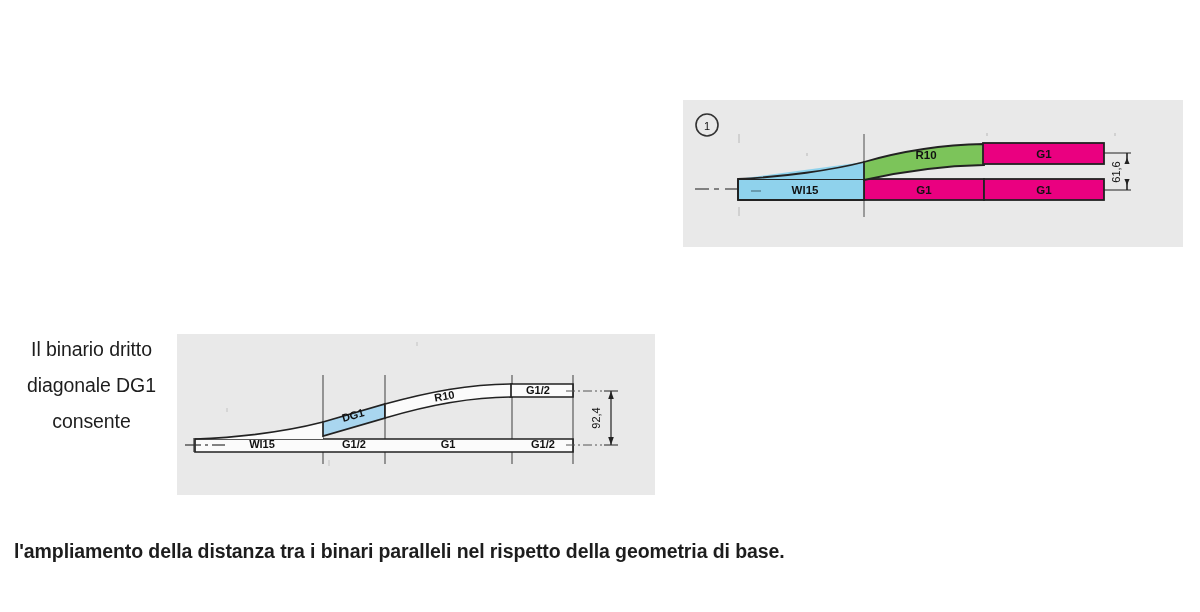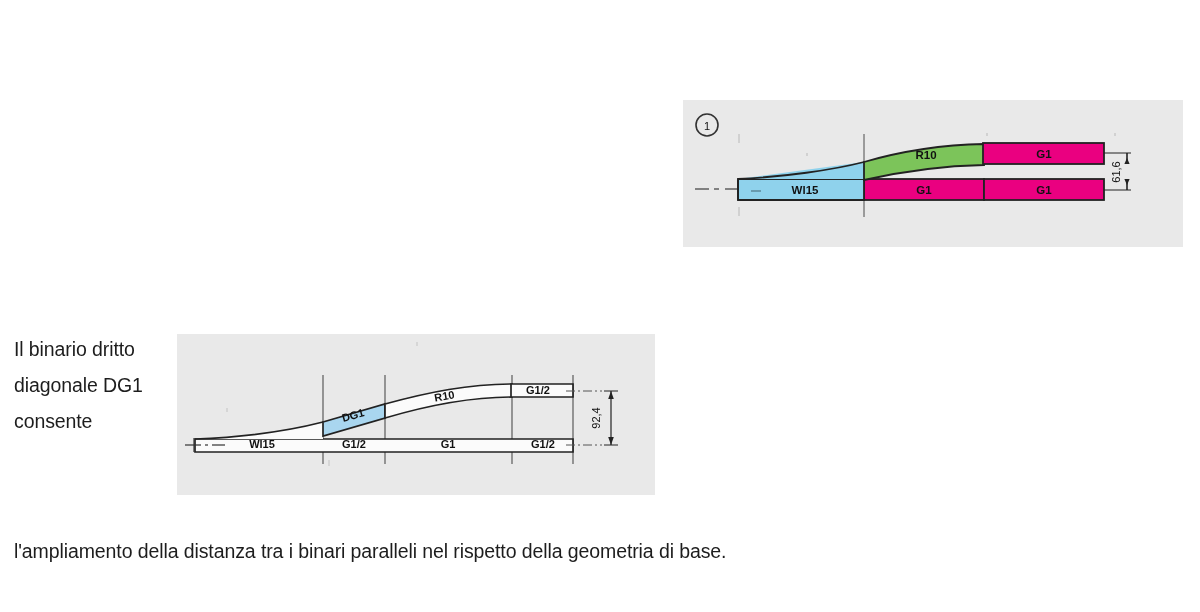--- a/index.html
+++ b/index.html
@@ -50,27 +50,29 @@
   #para-intro {
     left: 14px;
     top: 100px;
     width: 660px;
   }
 
   #para-left-column {
     left: 14px;
     top: 331px;
     width: 155px;
+    text-align: center;
   }
 
   #para-final {
     left: 14px;
     top: 533px;
     width: 1180px;
     white-space: nowrap;
+    font-weight: bold;
   }
 
   
   .figure-panel {
     position: absolute;
     background: #e9e9e9;
     overflow: hidden;
   }
 
   #figure-1 {

